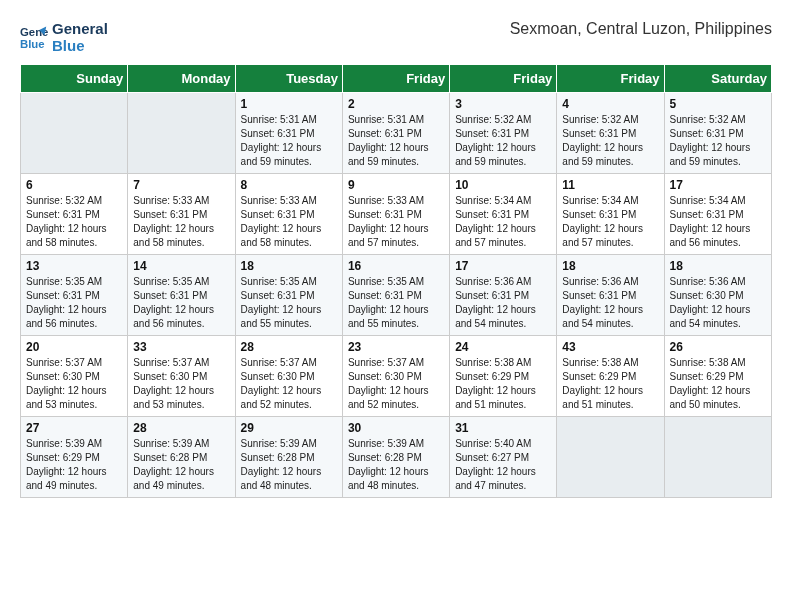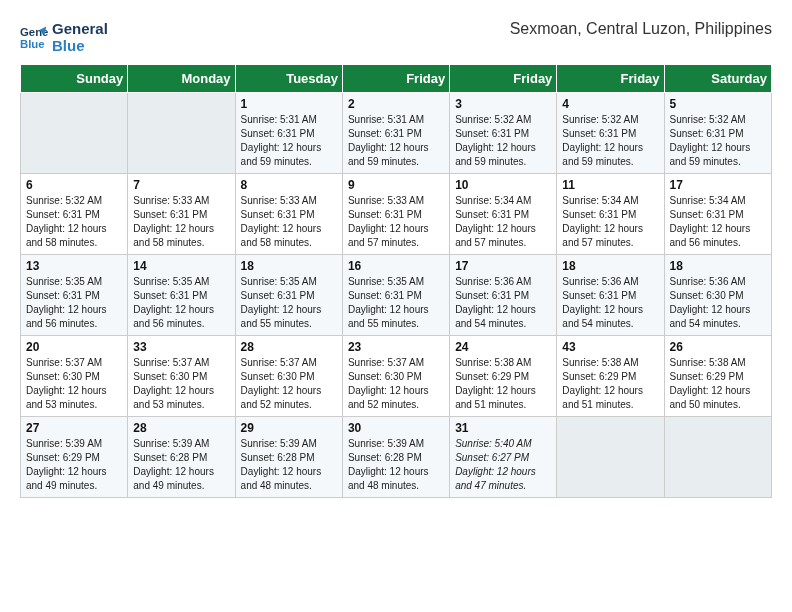--- a/index.html
+++ b/index.html
@@ -301,21 +301,21 @@
 Daylight: 12 hours and 48 minutes.</div>
         </td>
         <td>
           <span class="day-num">30</span>
           <div class="cell-info" style="white-space: pre-line;">Sunrise: 5:39 AM
 Sunset: 6:28 PM
 Daylight: 12 hours and 48 minutes.</div>
         </td>
         <td>
           <span class="day-num">31</span>
-          <div class="cell-info" style="white-space: pre-line; font-style: italic;">Sunrise: 5:40 AM
+          <div class="cell-info" style="white-space: pre-line;">Sunrise: 5:40 AM
 Sunset: 6:27 PM
 Daylight: 12 hours and 47 minutes.</div>
         </td>
         <td class="empty-cell"></td>
         <td class="empty-cell"></td>
       </tr>
     </tbody>
 </table>
 
 </body></html>

